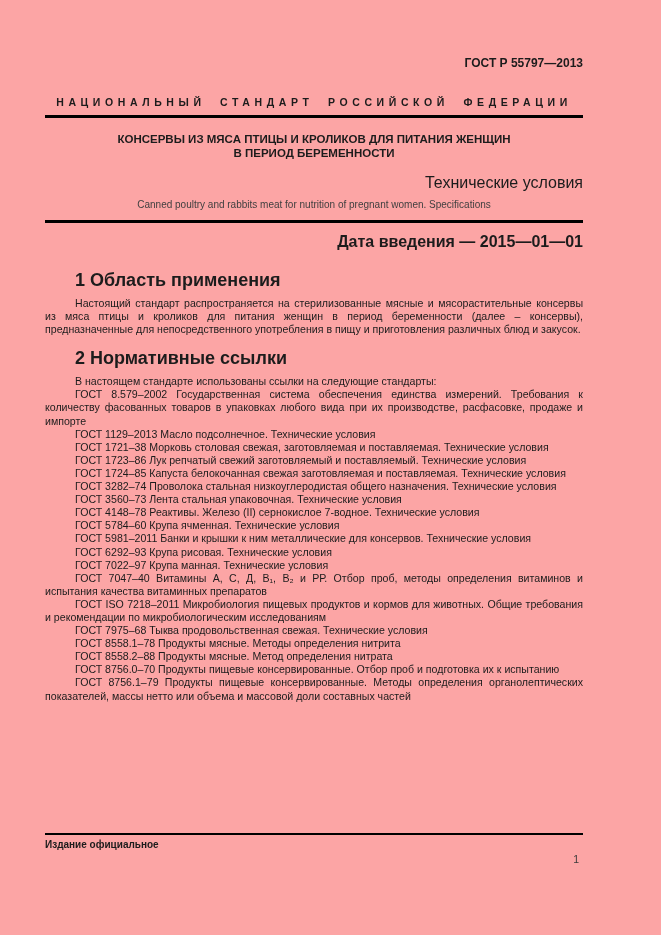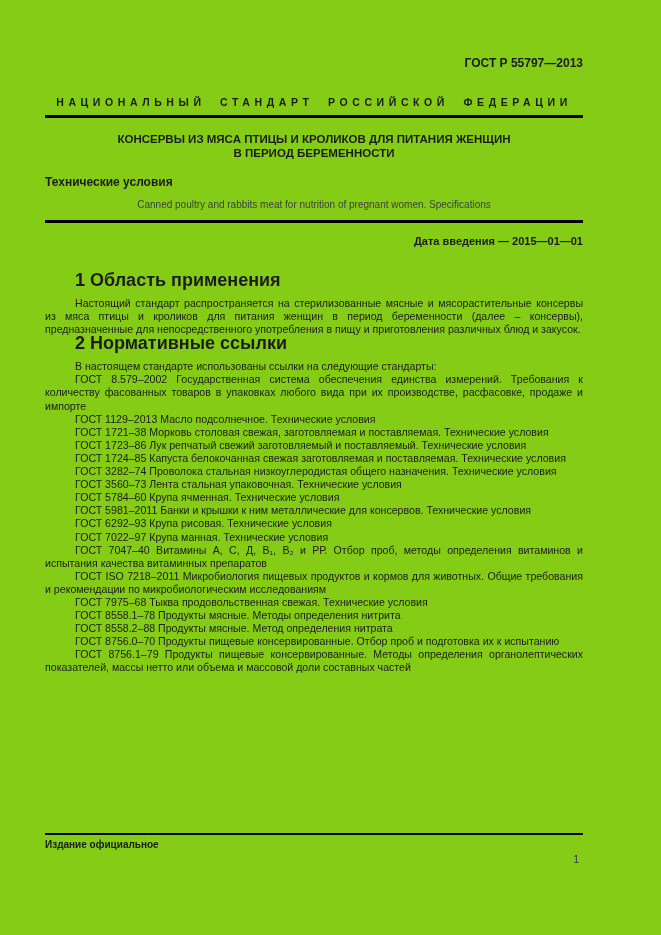--- a/index.html
+++ b/index.html
@@ -1,20 +1,20 @@
 <!DOCTYPE html>
 <html lang="ru"><head>
 <meta charset="utf-8">
 <style>
   html, body { margin: 0; padding: 0; background: #ffffff; }
   .page {
     position: relative;
     width: 661px;
     height: 935px;
-    background: #84cc16;
+    background: #fca5a5;
     overflow: hidden;
     font-family: "Liberation Sans", sans-serif;
     color: #1c1c1c;
   }
   .content {
     position: absolute;
     top: 0; left: 0;
     width: 661px;
     box-sizing: border-box;
     padding: 56px 78px 0 45px;
@@ -48,46 +48,46 @@
   .doc-title {
     margin-top: 14px;
     text-align: center;
     font-weight: bold;
     font-size: 11.5px;
     line-height: 14px;
   }
   .doc-title span { display: block; }
   .doc-subtitle {
     margin-top: 16px;
-    text-align: left;
-    font-weight: bold;
-    font-size: 12px;
+    text-align: right;
+    font-weight: normal;
+    font-size: 16px;
     line-height: 13px;
   }
   .doc-subtitle-en {
     margin-top: 10px;
     text-align: center;
     font-size: 10px;
     line-height: 12px;
     color: #3f3f3f;
   }
   .effective-date {
     margin-top: 12px;
     text-align: right;
     font-weight: bold;
-    font-size: 11px;
+    font-size: 16px;
     line-height: 13px;
   }
   .section-heading {
     font-size: 18px;
     font-weight: bold;
     line-height: 15px;
     margin: 25px 0 0 30px;
   }
-  .section-heading.second { margin-top: 0; }
+  .section-heading.second { margin-top: 15px; }
   p.body-p {
     margin: 0;
     font-size: 10.6px;
     line-height: 13.1px;
     text-align: justify;
     text-indent: 30px;
   }
   p.body-p.first { margin-top: 9px; }
   .footer-rule {
     position: absolute;
@@ -143,20 +143,21 @@
 
     <div class="section-heading second">2 Нормативные ссылки</div>
     <p class="body-p first">В настоящем стандарте использованы ссылки на следующие стандарты:</p>
     <p class="body-p">ГОСТ 8.579–2002 Государственная система обеспечения единства измерений. Требования к количеству фасованных товаров в упаковках любого вида при их производстве, расфасовке, продаже и импорте</p>
     <p class="body-p">ГОСТ 1129–2013 Масло подсолнечное. Технические условия</p>
     <p class="body-p">ГОСТ 1721–38 Морковь столовая свежая, заготовляемая и поставляемая. Технические условия</p>
     <p class="body-p">ГОСТ 1723–86 Лук репчатый свежий заготовляемый и поставляемый. Технические условия</p>
     <p class="body-p">ГОСТ 1724–85 Капуста белокочанная свежая заготовляемая и поставляемая. Технические условия</p>
     <p class="body-p">ГОСТ 3282–74 Проволока стальная низкоуглеродистая общего назначения. Технические условия</p>
     <p class="body-p">ГОСТ 3560–73 Лента стальная упаковочная. Технические условия</p>
+    <p class="body-p">ГОСТ 4148–78 Реактивы. Железо (II) сернокислое 7-водное. Технические условия</p>
     <p class="body-p">ГОСТ 5784–60 Крупа ячменная. Технические условия</p>
     <p class="body-p">ГОСТ 5981–2011 Банки и крышки к ним металлические для консервов. Технические условия</p>
     <p class="body-p">ГОСТ 6292–93 Крупа рисовая. Технические условия</p>
     <p class="body-p">ГОСТ 7022–97 Крупа манная. Технические условия</p>
     <p class="body-p">ГОСТ 7047–40 Витамины А, С, Д, В₁, В₂ и РР. Отбор проб, методы определения витаминов и испытания качества витаминных препаратов</p>
     <p class="body-p">ГОСТ ISO 7218–2011 Микробиология пищевых продуктов и кормов для животных. Общие требования и рекомендации по микробиологическим исследованиям</p>
     <p class="body-p">ГОСТ 7975–68 Тыква продовольственная свежая. Технические условия</p>
     <p class="body-p">ГОСТ 8558.1–78 Продукты мясные. Методы определения нитрита</p>
     <p class="body-p">ГОСТ 8558.2–88 Продукты мясные. Метод определения нитрата</p>
     <p class="body-p">ГОСТ 8756.0–70 Продукты пищевые консервированные. Отбор проб и подготовка их к испытанию</p>

